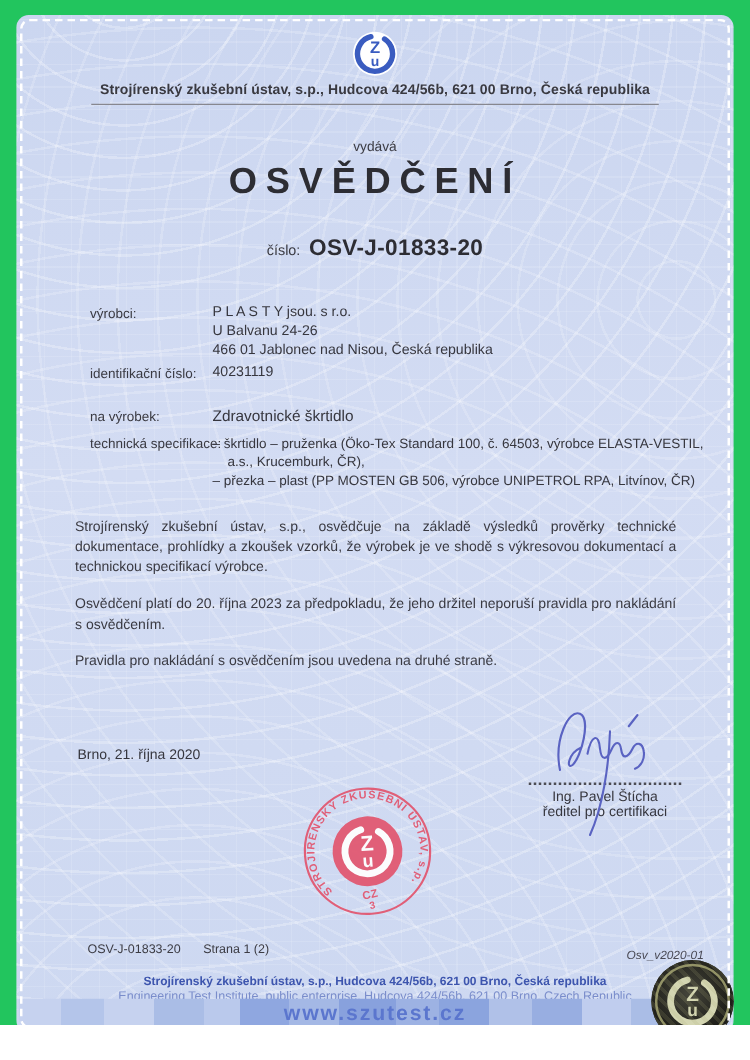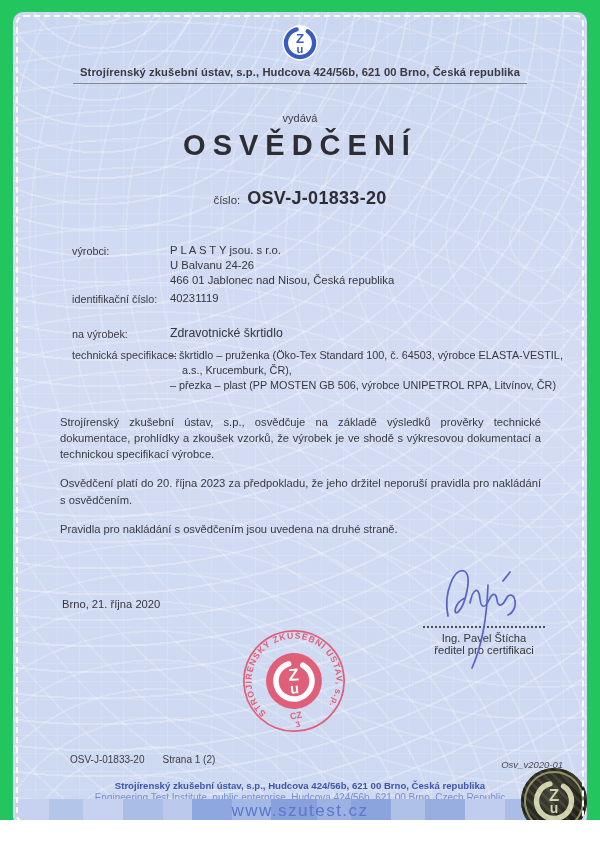--- a/index.html
+++ b/index.html
@@ -63,21 +63,21 @@
   .version-note{left:430px;top:747px;width:120px;text-align:right;font-size:9.5px;
     font-style:italic;color:#4a4a55;}
 
   .addr-cz{top:768px;font-size:9.6px;font-weight:bold;color:#3d55ae;}
   .addr-en{top:780px;font-size:10px;color:#7a8dcb;}
   .band{left:2px;bottom:4px;width:570px;height:23px;border-radius:0 0 7px 7px;
     background:linear-gradient(90deg,
       #c6d2ef 0 6%, #b4c5ea 6% 12%, #c6d2ef 12% 19%, #aabde6 19% 26%, #bac9ec 26% 31%,
       #8fa7e0 31% 38%, #a4b8e5 38% 45%, #88a1dd 45% 53%, #9db2e3 53% 59%, #8ba4de 59% 66%,
       #b0c1e8 66% 72%, #98aee1 72% 79%, #c0cdee 79% 86%, #aabde6 86% 93%, #c6d2ef 93% 100%);}
-  .www{bottom:4px;height:23px;line-height:23px;font-size:17px;font-weight:normal;
+  .www{bottom:4px;height:23px;line-height:23px;font-size:17px;font-weight:bold;
     color:#5b76ce;letter-spacing:1.5px;}
 
   .holo{left:508px;top:756px;width:66px;height:66px;border-radius:50%;
     background:radial-gradient(circle at 45% 40%, #44443a 0%, #23231d 55%, #0e0e0c 100%);
     box-shadow:0 0 0 1px #2a2a22 inset;}
   .holo::after{content:"";position:absolute;inset:0;border-radius:50%;
     background:repeating-linear-gradient(45deg, rgba(170,170,120,.16) 0 3px, rgba(0,0,0,0) 3px 7px);}
   .holo svg{position:absolute;inset:0;}
 </style>
 </head>

